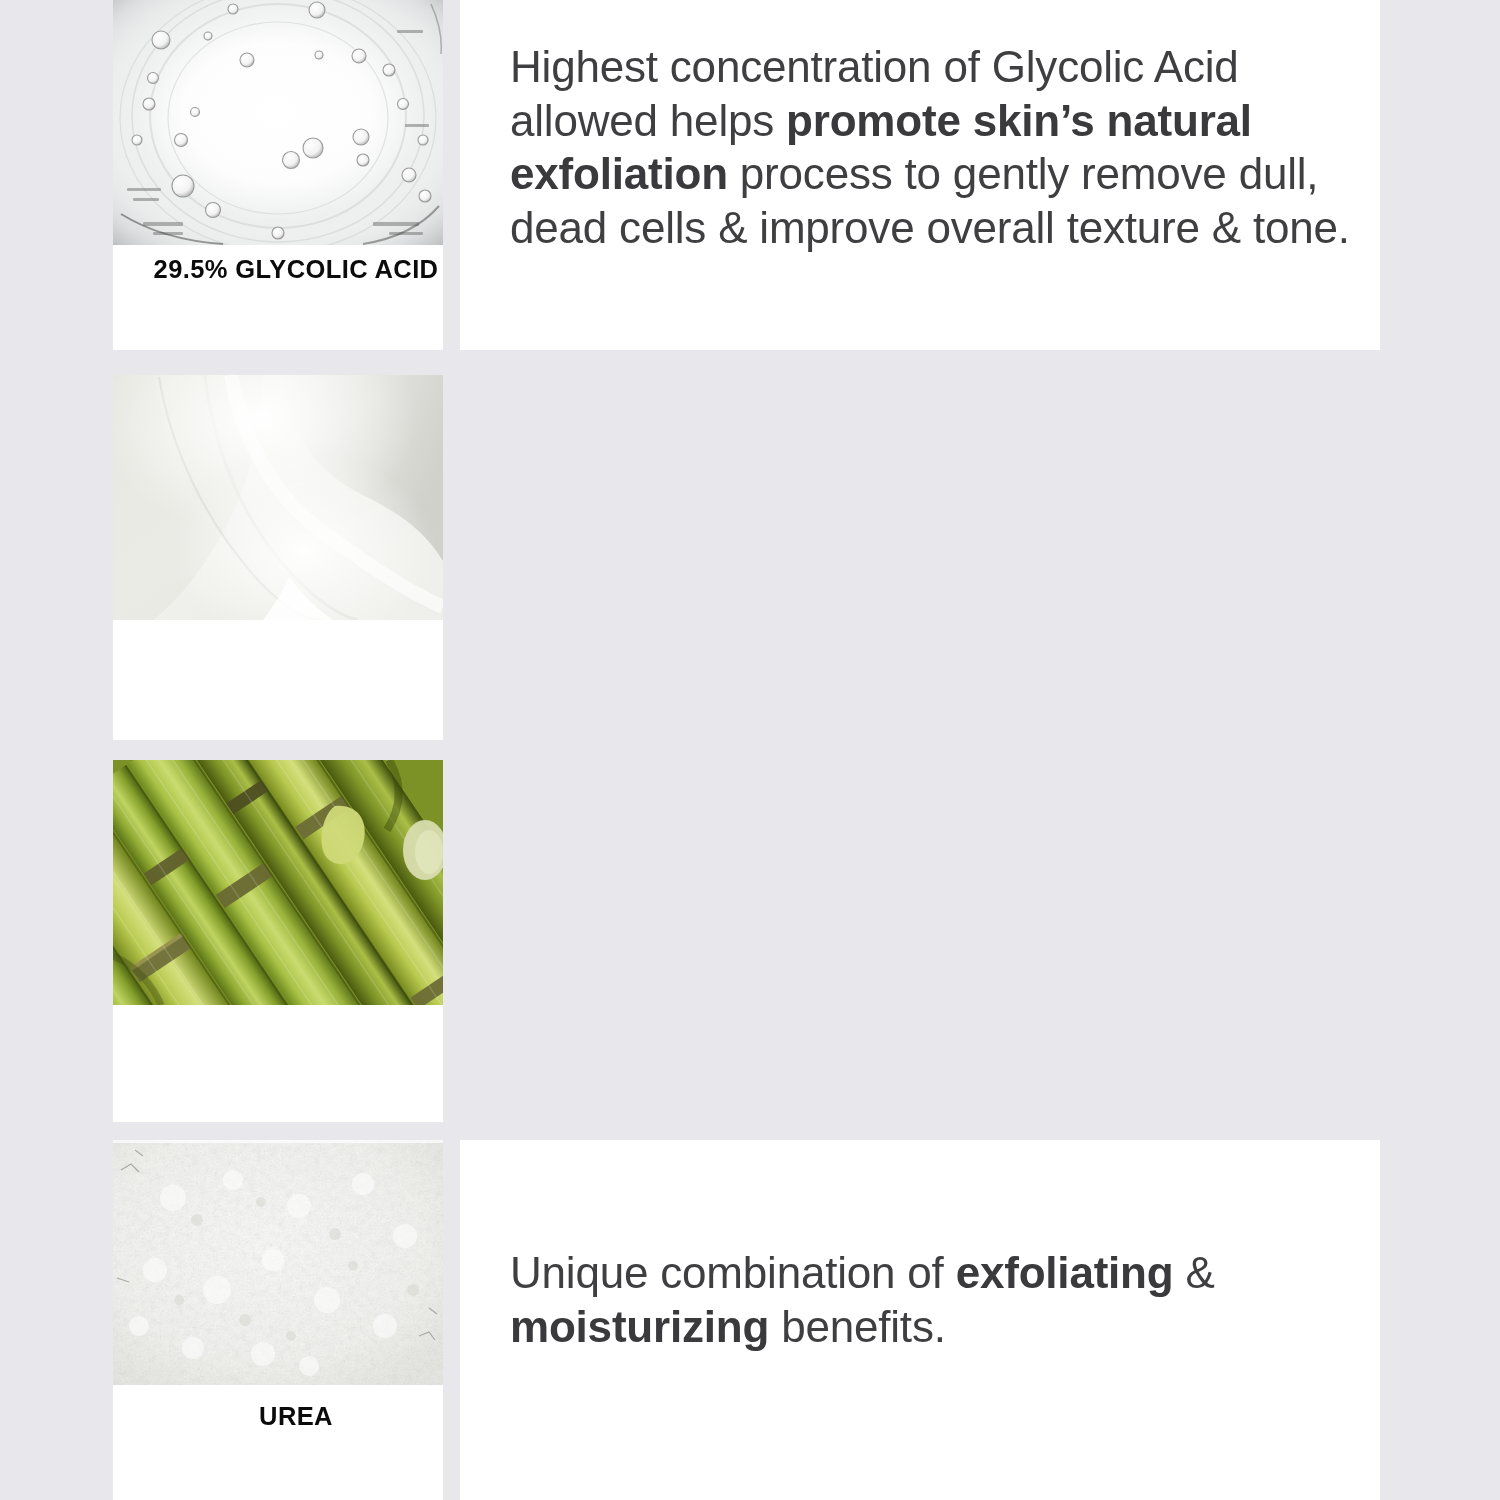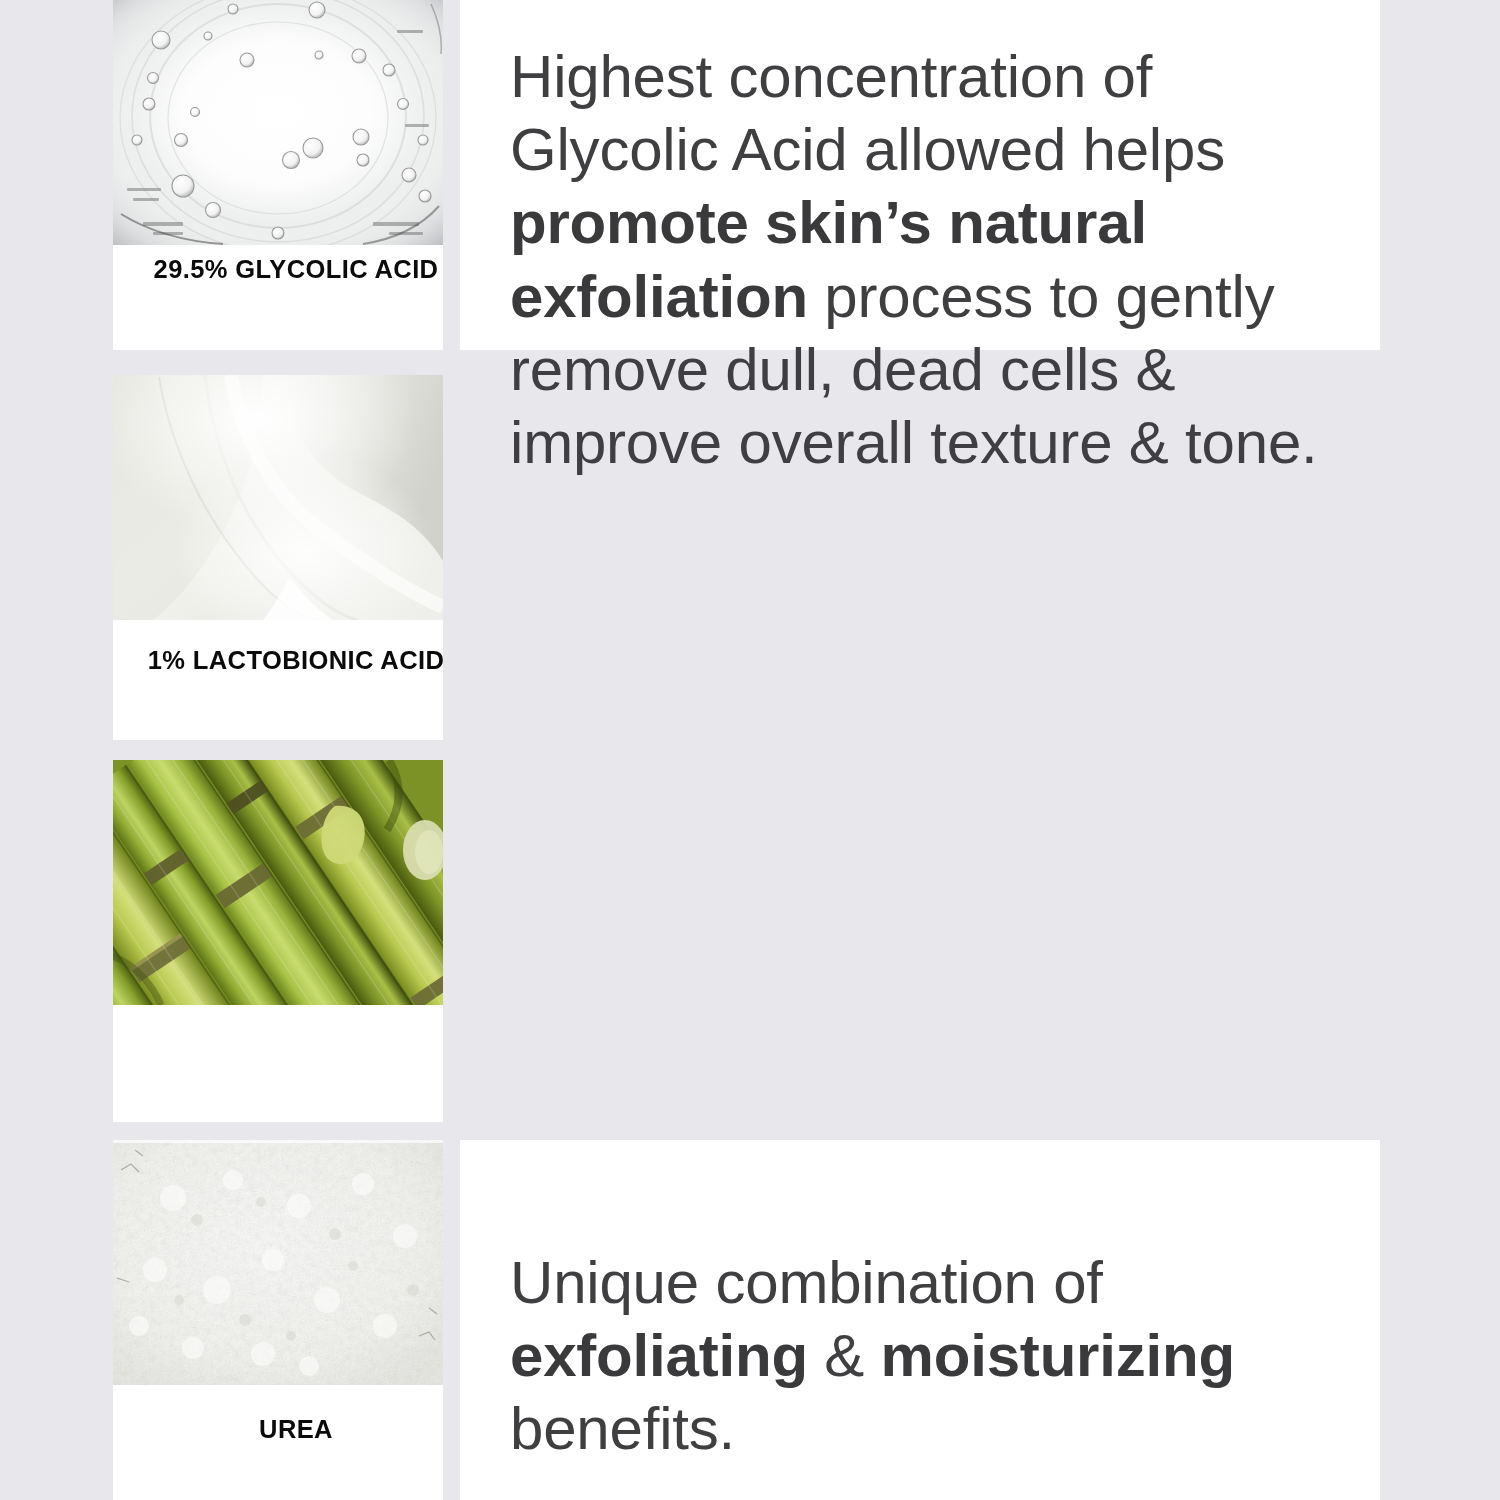--- a/index.html
+++ b/index.html
@@ -69,21 +69,21 @@
     top: 0;
     bottom: 0;
     background: #ffffff;
     box-sizing: border-box;
   }
   .benefit-text {
     position: absolute;
     left: 50px;
     right: 28px;
     color: #3f3f42;
-    font-size: 60px;
+    font-size: 44px;
     line-height: 1.22;
     font-weight: 400;
     font-family: "Liberation Sans", sans-serif;
     letter-spacing: -0.2px;
   }
   .benefit-text b {
     font-weight: 700;
     color: #3a3a3d;
   }
 
@@ -98,21 +98,21 @@
   #row-2 .ing-caption { top: 268px; }
   #row-2 .benefit-text { top: 142px; }
 
   #row-3 { top: 760px; height: 362px; }
   #row-3 .ing-img  { top: 0px; }
   #row-3 .ing-caption { top: 266px; }
   #row-3 .benefit-text { top: 100px; }
 
   #row-4 { top: 1140px; height: 400px; }
   #row-4 .ing-img  { top: 0px; }
-  #row-4 .ing-caption { top: 272px; }
+  #row-4 .ing-caption { top: 259px; }
   #row-4 .benefit-text { top: 106px; }
 </style>
 </head>
 <body>
 
 <div class="grid">
 
   <div class="row" id="row-1">
     <div class="ing-card">
       <div class="ing-img">
@@ -219,21 +219,20 @@
           <path d="M150 0 C150 60 136 112 104 168 C84 202 62 228 40 245 L0 245 L0 0 Z" fill="#e6e6e0" opacity="0.65"></path>
           <path d="M170 0 C176 56 200 96 250 120 C286 138 312 156 330 186 L330 0 Z" fill="url(#shadowA)"></path>
           <path d="M118 0 C128 62 160 120 206 154 C252 188 290 214 330 232" fill="none" stroke="#ffffff" stroke-width="14" opacity="0.6"></path>
           <path d="M92 0 C100 72 128 144 178 198 C204 226 226 240 244 245" fill="none" stroke="#d7d7d1" stroke-width="3" opacity="0.55"></path>
           <path d="M46 2 C58 74 92 146 144 204 C170 232 192 245 210 245" fill="none" stroke="#c3c3bd" stroke-width="2" opacity="0.5"></path>
           <rect width="330" height="245" fill="url(#creamHi)"></rect>
           <rect width="330" height="245" fill="url(#creamHi2)"></rect>
           <path d="M176 202 C190 220 206 236 220 245 L150 245 C160 232 170 216 176 202 Z" fill="#ffffff" opacity="0.85"></path>
         </svg>
       </div>
-      <div class="ing-caption">1% LACTOBIONIC ACID</div>
     </div>
   </div>
 
   <div class="row" id="row-3">
     <div class="ing-card">
       <div class="ing-img">
         <svg viewBox="0 0 330 245" preserveAspectRatio="none" aria-hidden="true">
           <defs>
             <linearGradient id="caneA" x1="0" y1="0" x2="1" y2="0">
               <stop offset="0%" stop-color="#6f8a1f"></stop>

